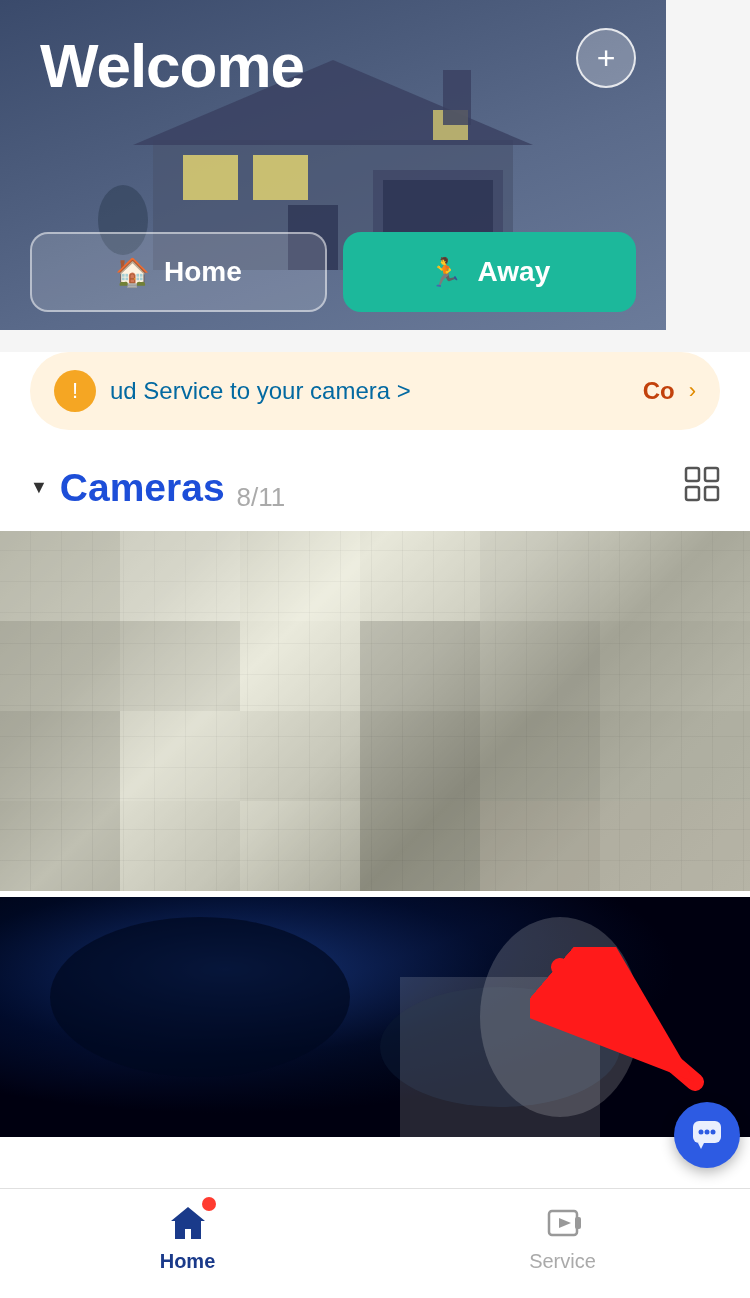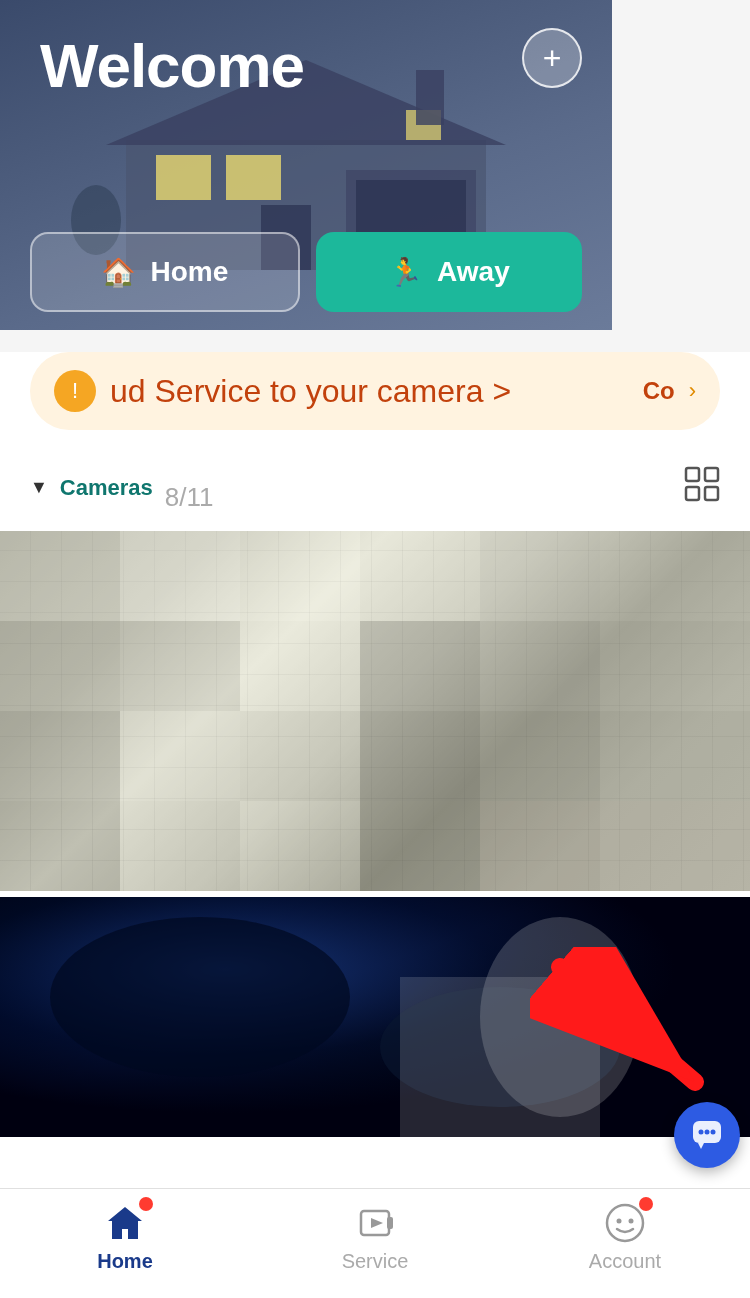--- a/index.html
+++ b/index.html
@@ -9,21 +9,21 @@
       min-height: 1298px;
       font-family: -apple-system, BlinkMacSystemFont, 'Segoe UI', sans-serif;
       background: #f5f5f5;
       overflow-x: hidden;
       position: relative;
     }
 
     
     .hero {
       position: relative;
-      width: 612px;
+      width: 666px;
       height: 330px;
       background: linear-gradient(160deg, #3a4a6b 0%, #4a5a7a 30%, #5a6a8a 60%, #6b7b9a 100%);
       overflow: hidden;
     }
     .hero-house {
       position: absolute;
       bottom: 60px;
       left: 50%;
       transform: translateX(-50%);
       width: 480px;
@@ -108,22 +108,22 @@
       background: #f5a623;
       border-radius: 50%;
       display: flex;
       align-items: center;
       justify-content: center;
       color: white;
       font-size: 22px;
       flex-shrink: 0;
     }
     .notif-text {
-      color: #c2410c;
-      font-size: 32px;
+      color: #0369a1;
+      font-size: 24px;
       flex: 1;
       white-space: nowrap;
       overflow: hidden;
       text-overflow: ellipsis;
     }
     .notif-action {
       color: #c2410c;
       font-size: 24px;
       font-weight: 600;
       white-space: nowrap;
@@ -139,23 +139,23 @@
       align-items: center;
       justify-content: space-between;
       padding: 10px 30px 18px 30px;
     }
     .cameras-left {
       display: flex;
       align-items: center;
       gap: 12px;
     }
     .cameras-label {
-      font-size: 22px;
+      font-size: 39px;
       font-weight: 700;
-      color: #0f766e;
+      color: #1d4ed8;
     }
     .cameras-count {
       font-size: 26px;
       color: #aaa;
       font-weight: 400;
       margin-top: 20px;
     }
     .triangle-icon {
       color: #333;
       font-size: 18px;
@@ -469,26 +469,14 @@
     <div class="nav-icon-wrap">
       <svg width="44" height="44" viewBox="0 0 44 44" fill="none">
         <rect x="8" y="10" width="28" height="24" rx="3" stroke="#999" stroke-width="2.5" fill="none"></rect>
         <polygon points="18,17 30,22 18,27" fill="#999"></polygon>
         <rect x="34" y="16" width="6" height="12" rx="2" fill="#999"></rect>
       </svg>
     </div>
     <span class="nav-label">Service</span>
   </div>
 
-  <div class="nav-item">
-    <div class="nav-icon-wrap">
-      <svg width="44" height="44" viewBox="0 0 44 44" fill="none">
-        <circle cx="22" cy="22" r="18" stroke="#999" stroke-width="2.5" fill="none"></circle>
-        <circle cx="16" cy="20" r="2.5" fill="#999"></circle>
-        <circle cx="28" cy="20" r="2.5" fill="#999"></circle>
-        <path d="M14 28 Q22 34 30 28" stroke="#999" stroke-width="2.5" fill="none" stroke-linecap="round"></path>
-      </svg>
-      <div class="nav-dot-account"></div>
-    </div>
-    <span class="nav-label">Account</span>
-  </div>
 
 </nav>
 
 </body></html>

